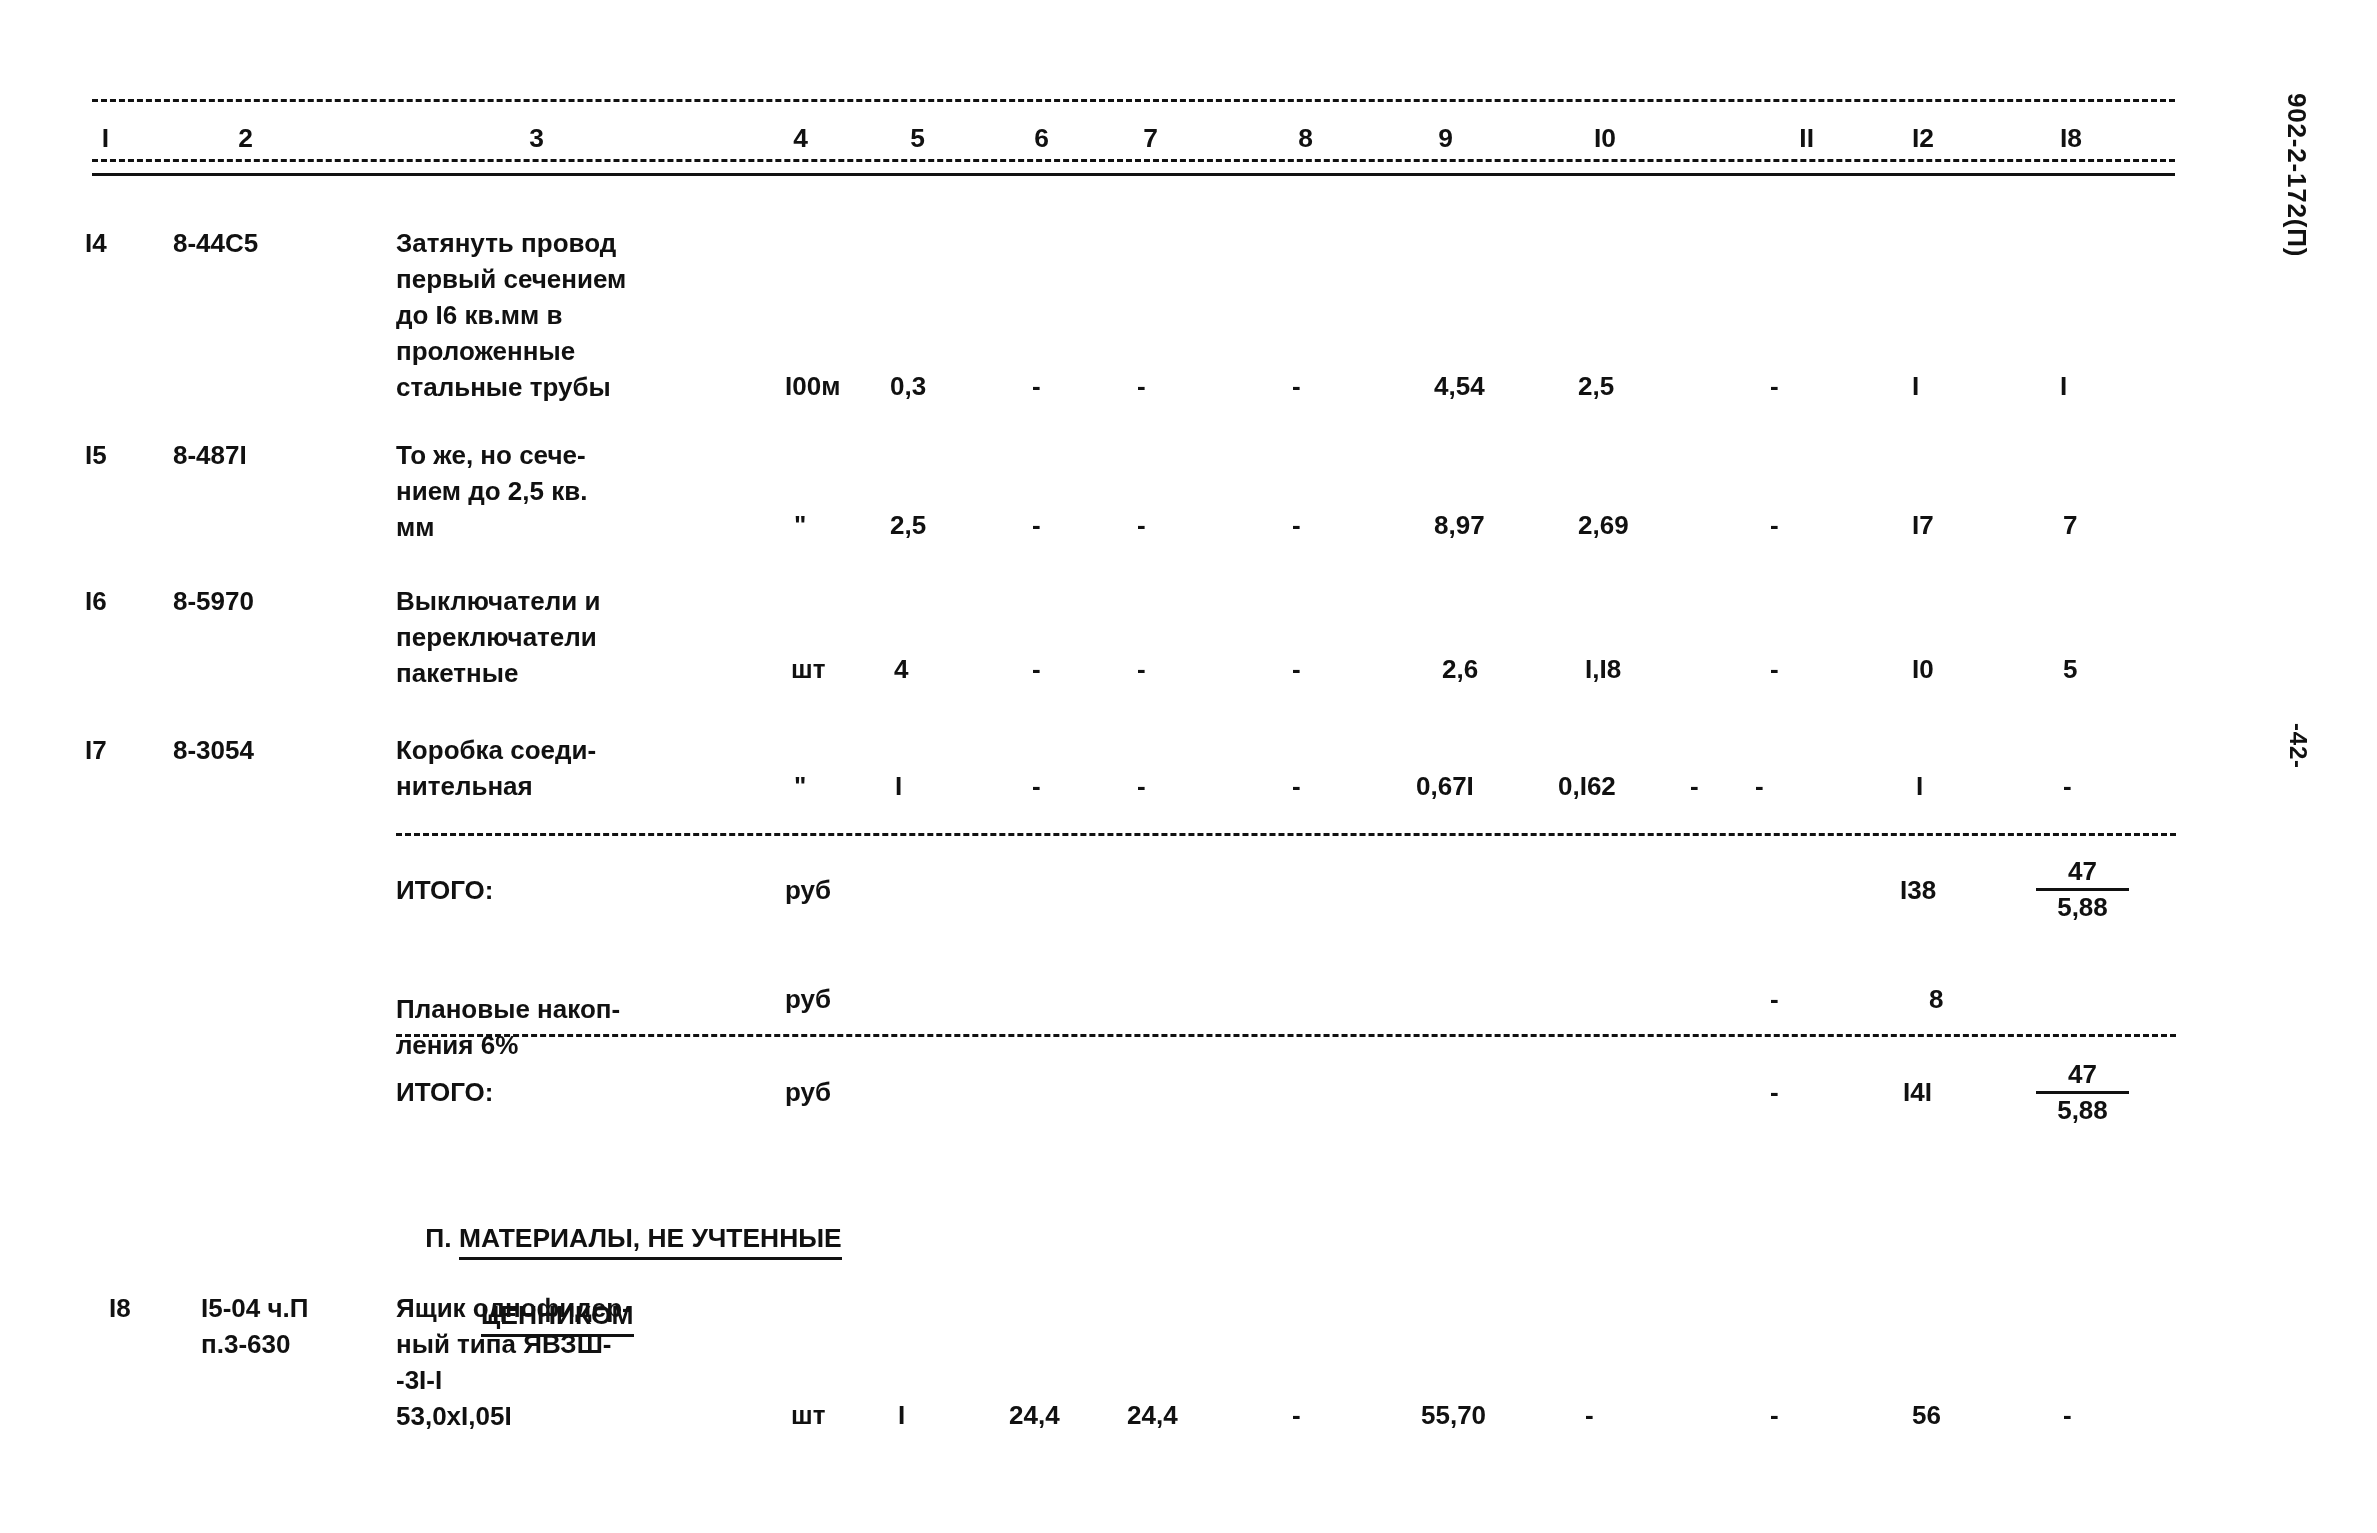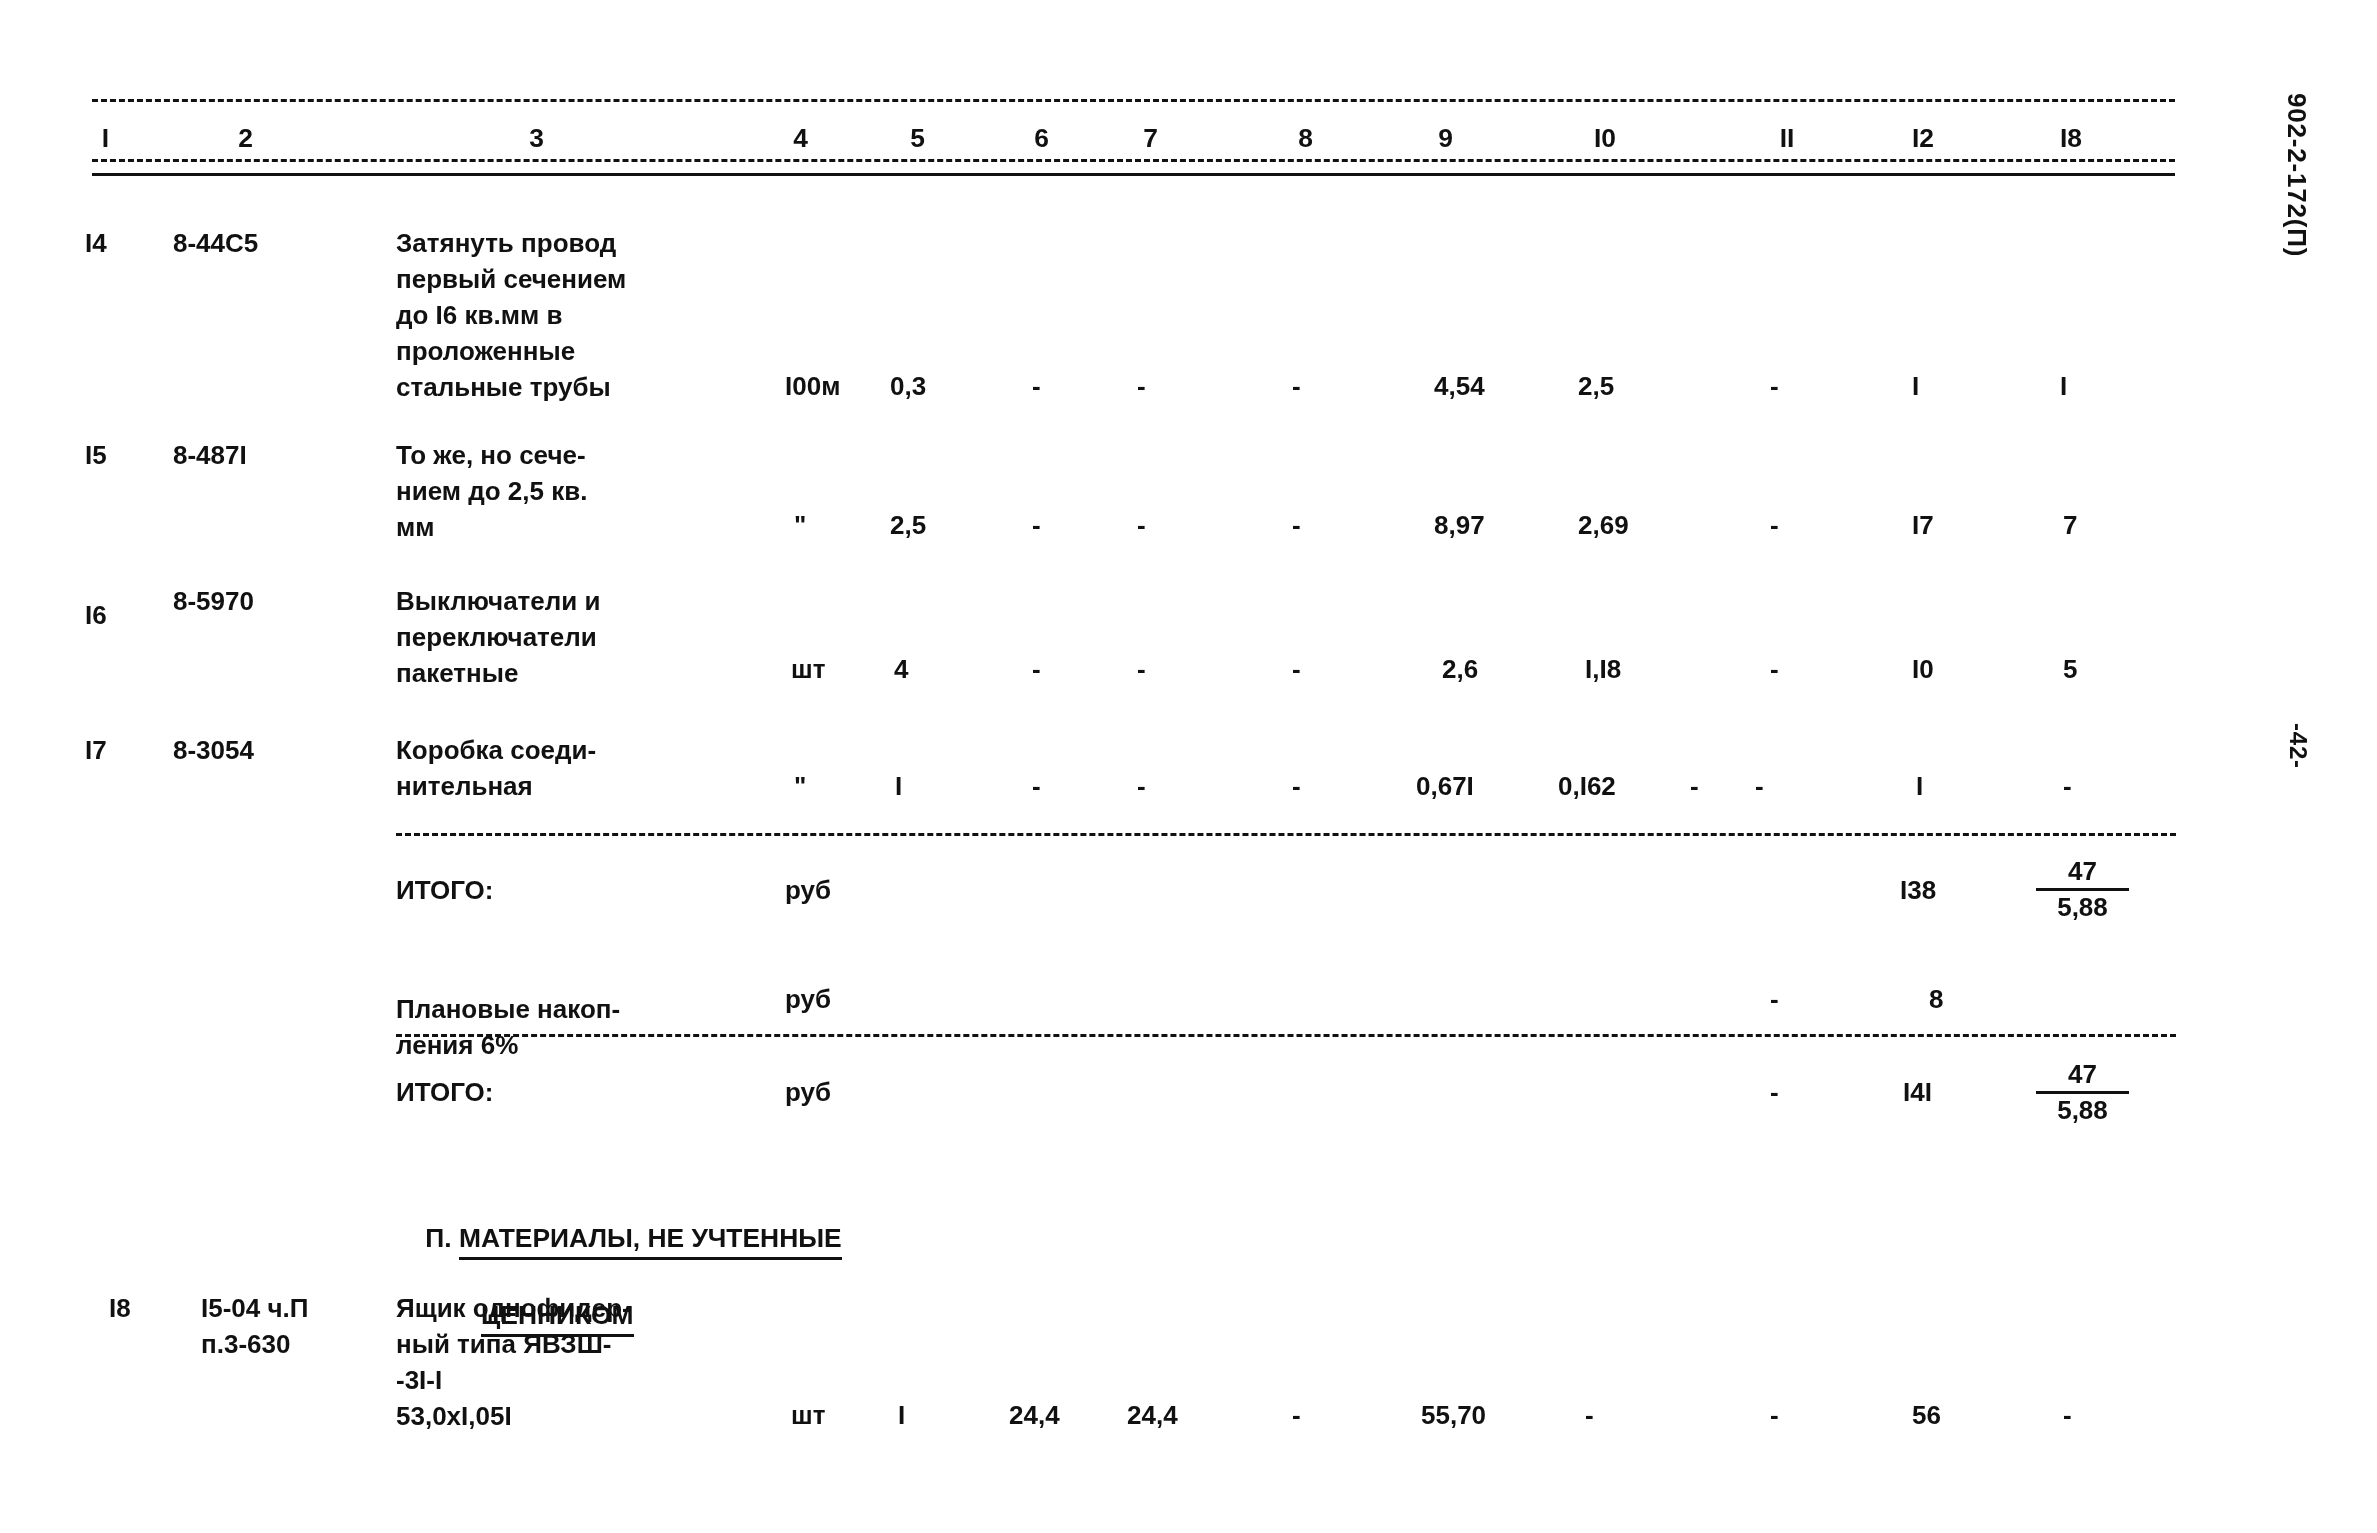--- a/index.html
+++ b/index.html
@@ -156,21 +156,21 @@
   <div class="col-head" style="left:82px;  top:123px; width:47px;">I</div>
   <div class="col-head" style="left:222px;  top:123px; width:47px;">2</div>
   <div class="col-head" style="left:513px;  top:123px; width:47px;">3</div>
   <div class="col-head" style="left:777px; top:123px; width:47px;">4</div>
   <div class="col-head" style="left:894px; top:123px; width:47px;">5</div>
   <div class="col-head" style="left:1018px; top:123px; width:47px;">6</div>
   <div class="col-head" style="left:1127px; top:123px; width:47px;">7</div>
   <div class="col-head" style="left:1282px; top:123px; width:47px;">8</div>
   <div class="col-head" style="left:1422px; top:123px; width:47px;">9</div>
   <div class="col-head" style="left:1578px; top:123px; width:54px;">I0</div>
-  <div class="col-head" style="left:1760px; top:123px; width:54px;">II</div>
+  <div class="col-head" style="left:1760px; top:123px; width:54px;text-align:right;">II</div>
   <div class="col-head" style="left:1896px; top:123px; width:54px;">I2</div>
   <div class="col-head" style="left:2044px; top:123px; width:54px;">I8</div>
 
   <div class="solid-rule" style="left:92px; top:173px; width:2083px;"></div>
   <div class="dashed-rule" style="left:92px; top:159px; width:2083px; border-top-width:3.1px;"></div>
 
   <div class="cell" style="left:85px; top:225px;">I4</div>
   <div class="cell" style="left:173px; top:225px;">8-44С5</div>
   <div class="desc" style="left:396px; top:225px;">Затянуть провод
 первый сечением
@@ -199,21 +199,21 @@
   <div class="cell" style="left:890px; top:507px;">2,5</div>
   <div class="cell" style="left:1032px; top:507px;">-</div>
   <div class="cell" style="left:1137px; top:507px;">-</div>
   <div class="cell" style="left:1292px; top:507px;">-</div>
   <div class="cell" style="left:1434px; top:507px;">8,97</div>
   <div class="cell" style="left:1578px; top:507px;">2,69</div>
   <div class="cell" style="left:1770px; top:507px;">-</div>
   <div class="cell" style="left:1912px; top:507px;">I7</div>
   <div class="cell" style="left:2063px; top:507px;">7</div>
 
-  <div class="cell" style="left:85px; top:583px;margin-top:14px;">I6</div>
+  <div class="cell" style="left:85px; top:583px;">I6</div>
   <div class="cell" style="left:173px; top:583px;">8-5970</div>
   <div class="desc" style="left:396px; top:583px;">Выключатели и
 переключатели
 пакетные</div>
 
   <div class="cell" style="left:791px; top:651px;">шт</div>
   <div class="cell" style="left:894px; top:651px;">4</div>
   <div class="cell" style="left:1032px; top:651px;">-</div>
   <div class="cell" style="left:1137px; top:651px;">-</div>
   <div class="cell" style="left:1292px; top:651px;">-</div>

